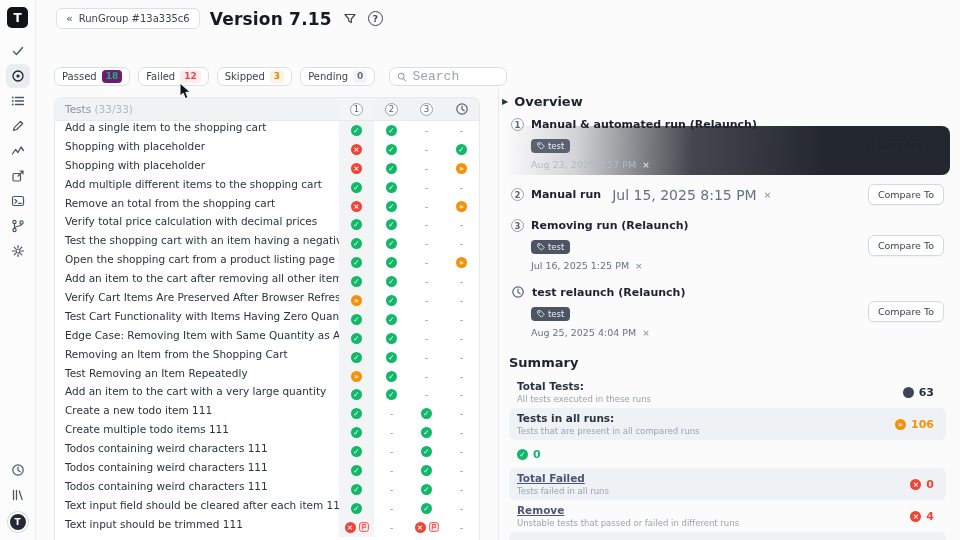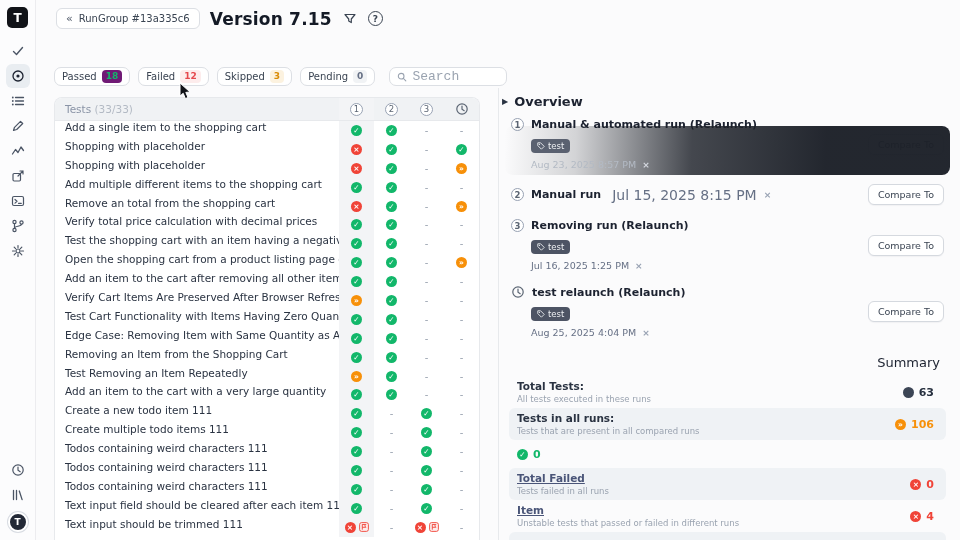--- a/index.html
+++ b/index.html
@@ -98,21 +98,21 @@
                  box-shadow:0 1px 1px rgba(16,24,40,.04); }
   .run-overlay { position:absolute; left:-4px; right:-4px; top:15px; bottom:2px; border-radius:8px;
                  background:linear-gradient(92deg, rgba(28,32,40,0) 0%, rgba(28,32,40,.18) 16%,
                             rgba(28,32,40,.82) 42%, rgba(28,32,40,.97) 72%);
                  pointer-events:none; z-index:3; }
   .run.hovered .run-tagline, .run.hovered .run-dateline { position:relative; z-index:4; }
   .run.hovered .tag { background:#5a6170; }
   .run.hovered .run-dateline { color:#b3bac4; }
   .run.hovered .xmark { color:#d4d8df; }
 
-  .sumhead { font-size:13px; font-weight:normal; color:#1c2230; margin:10px 6px 6px;text-align:right; }
+  .sumhead { font-size:13px; font-weight:bold; color:#1c2230; margin:10px 0 6px; }
   .srow { display:flex; align-items:center; padding:4px 8px; border-radius:6px; min-height:28px; }
   .srow.shaded { background:#eff2f5; }
   .s-left { flex:1; min-width:0; }
   .s-label { font-size:10.5px; font-weight:bold; color:#2a3342; }
   .s-label.link { color:#4a5578; text-decoration:underline; cursor:pointer; }
   .s-sub { font-size:8.5px; color:#9aa3b0; margin-top:2px; white-space:nowrap; overflow:hidden; }
   .s-val { display:flex; align-items:center; gap:5px; font-size:11px; font-weight:bold; padding-right:4px; }
 
   
   .cursor { position:absolute; left:179px; top:83px; z-index:50; pointer-events:none; }
@@ -729,21 +729,21 @@
          <div class="s-label link">Total Failed</div>
          <div class="s-sub">Tests failed in all runs</div>
        </div>
         <div class="s-val" style="color:#f04438">
              <span class="dot" style="background:#f04438">×</span>
              <span>0</span>
            </div>
      </div>
       <div class="srow ">
        <div class="s-left">
-         <div class="s-label link">Item</div>
+         <div class="s-label link">Remove</div>
          <div class="s-sub">Unstable tests that passed or failed in different runs</div>
        </div>
         <div class="s-val" style="color:#f04438">
              <span class="dot" style="background:#f04438">×</span>
              <span>4</span>
            </div>
      </div>
       <div class="srow shaded">
        
      </div>

